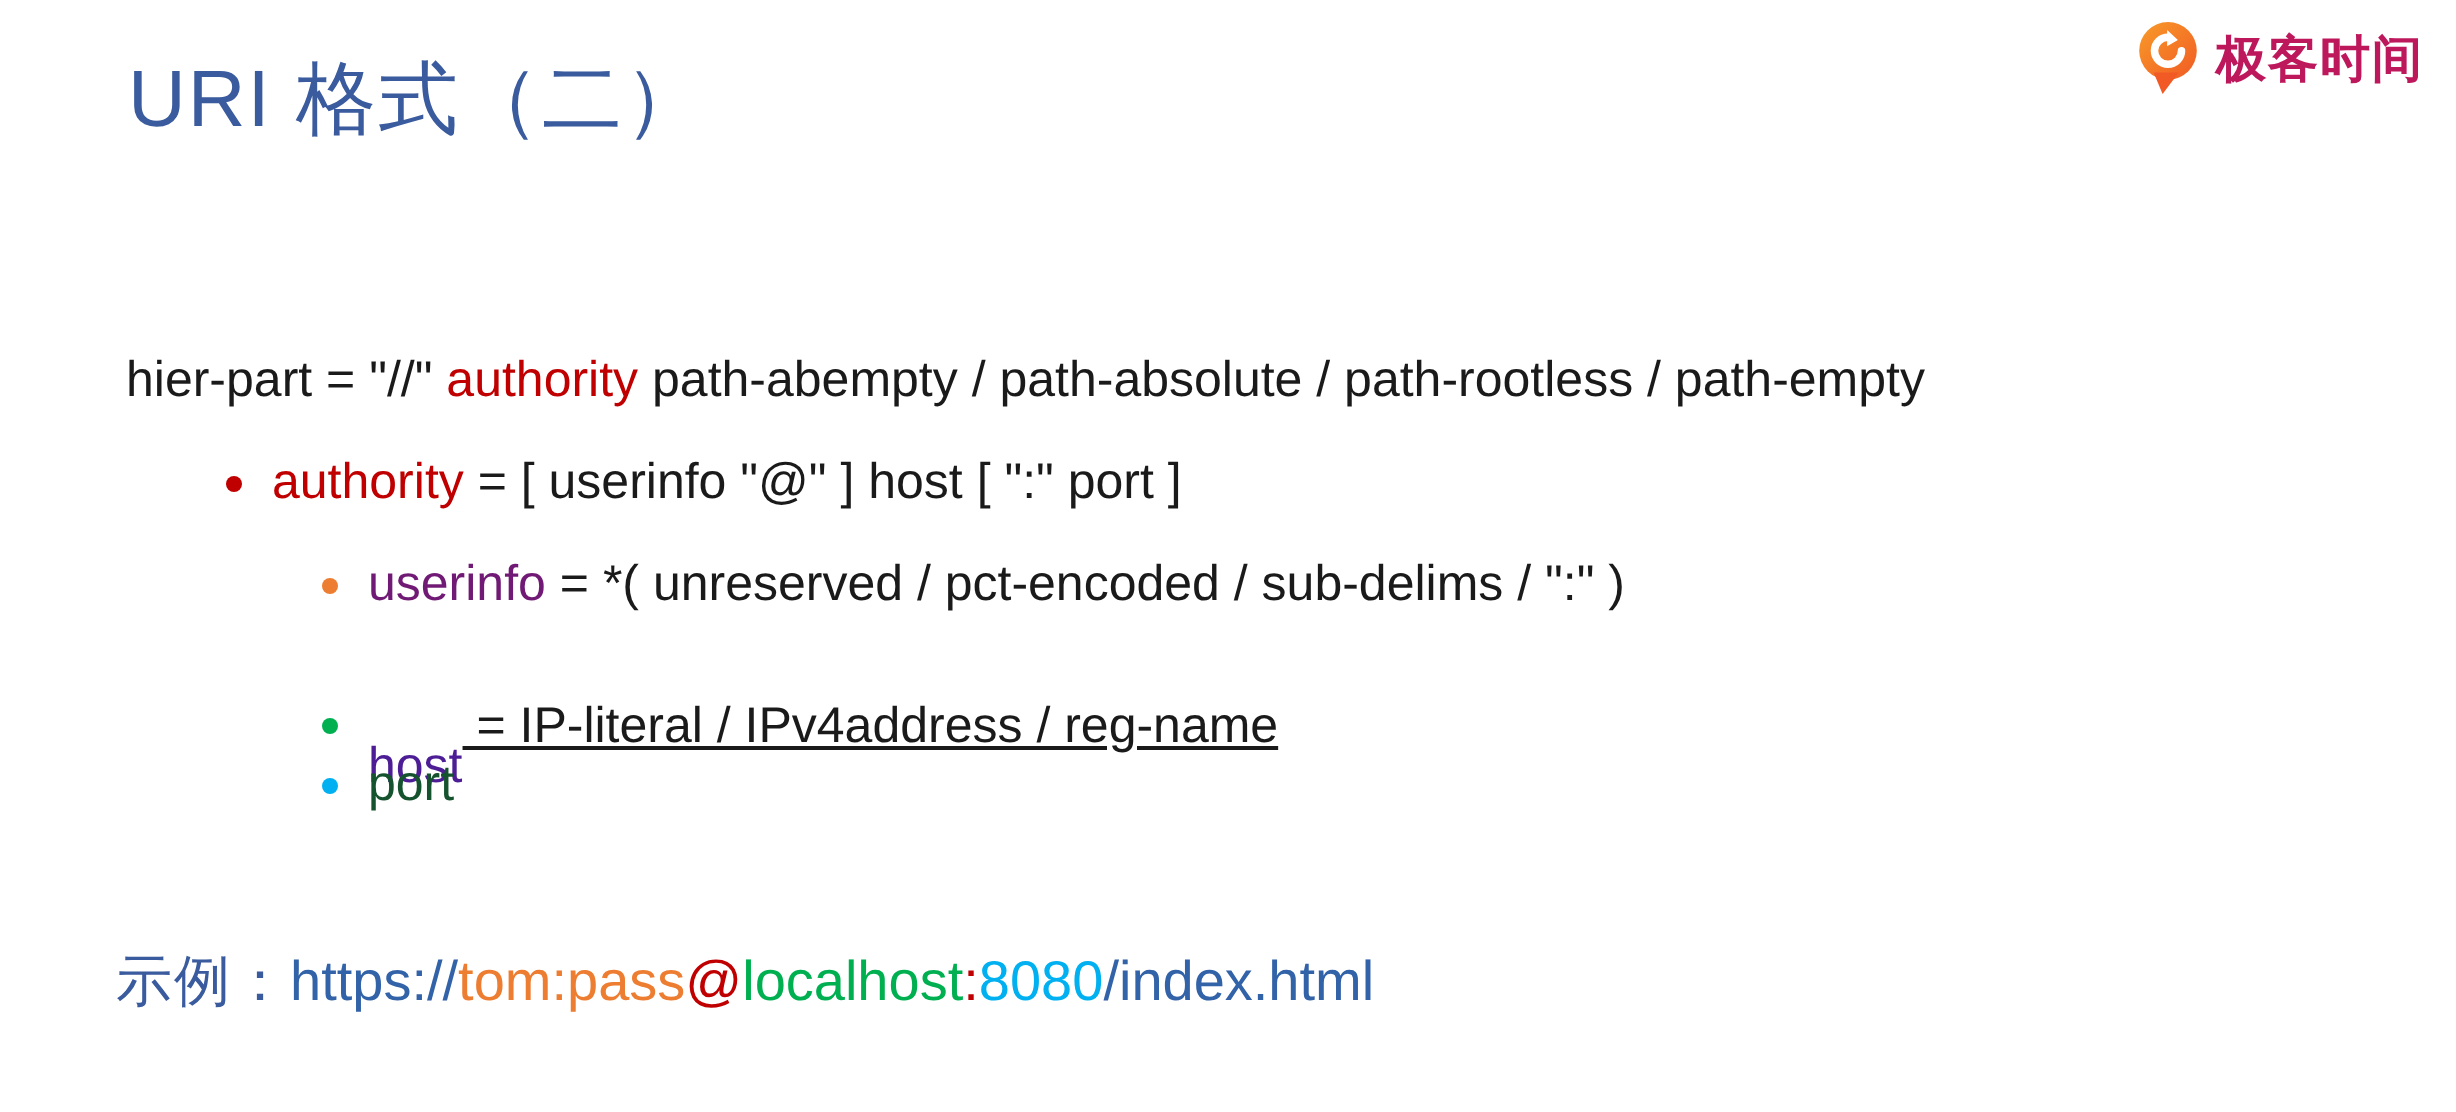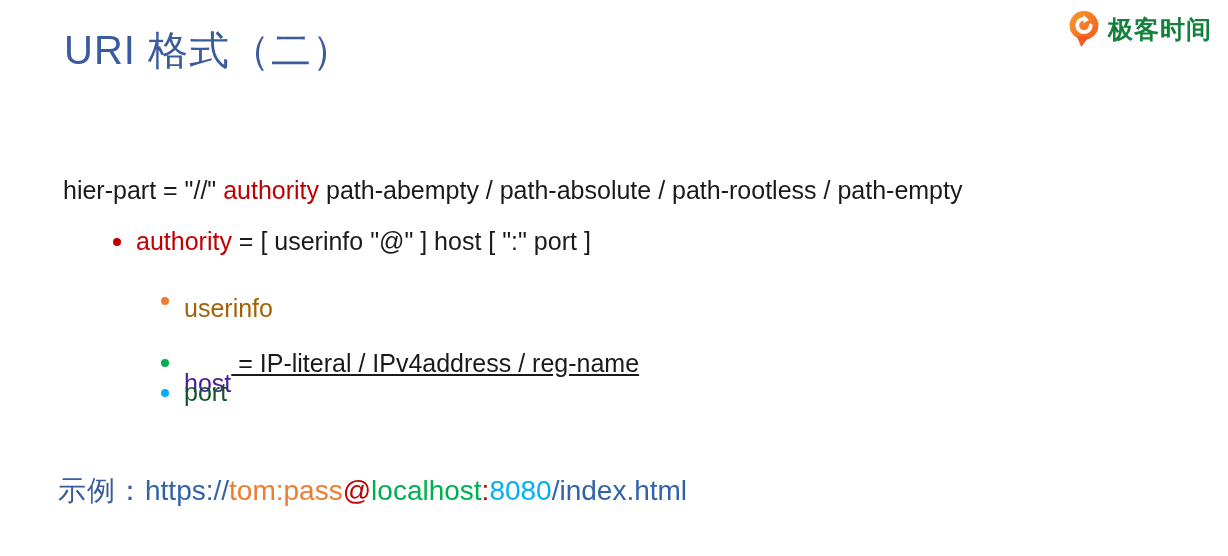--- a/index.html
+++ b/index.html
@@ -14,21 +14,21 @@
     position:absolute; left:64px; top:26px;
     font-size:40px; line-height:1.2;
     color:#3A5B9E;
     letter-spacing:1px;
   }
   .logo {
     position:absolute; right:16px; top:8px;
     display:flex; align-items:center; gap:6px;
   }
   .logo-text {
-    font-size:25px; font-weight:bold; color:#15803d;
+    font-size:25px; font-weight:bold; color:#be185d;
     letter-spacing:1px;
   }
   .def-line {
     position:absolute; left:63px; top:176px;
     font-size:25px; color:#1A1A1A;
     white-space:nowrap;
   }
   .bullet-row {
     position:absolute;
     font-size:25px; color:#1A1A1A;
@@ -84,21 +84,22 @@
   </div>
 
   <div class="bullet-row lvl1" style="top:227px;">
     <span class="dot" style="background: rgb(192, 0, 0);"></span>
     <span style="color: rgb(192, 0, 0);">authority</span>
     <span style="white-space:pre;"> = [ userinfo "@" ] host [ ":" port ]</span>
   </div>
 
   <div class="bullet-row lvl2" style="top:278px;">
     <span class="dot" style="background: rgb(237, 125, 49);"></span>
-    <span style="color: #a16207; margin-top: 16px;">userinfo</span>
+    <span style="color: #701a75;">userinfo</span>
+    <span style="white-space:pre;"> = *( unreserved / pct-encoded / sub-delims / ":" )</span>
   </div>
 
   <div class="bullet-row lvl2" style="top:328px;">
     <span class="dot" style="background: rgb(0, 176, 80);"></span>
     <span style="color: #4c1d95; margin-top: 41px;">host</span>
     <span style="white-space:pre;text-decoration:underline;"> = IP-literal / IPv4address / reg-name</span>
   </div>
 
   <div class="bullet-row lvl2" style="top:378px;">
     <span class="dot" style="background: rgb(0, 176, 240);"></span>

